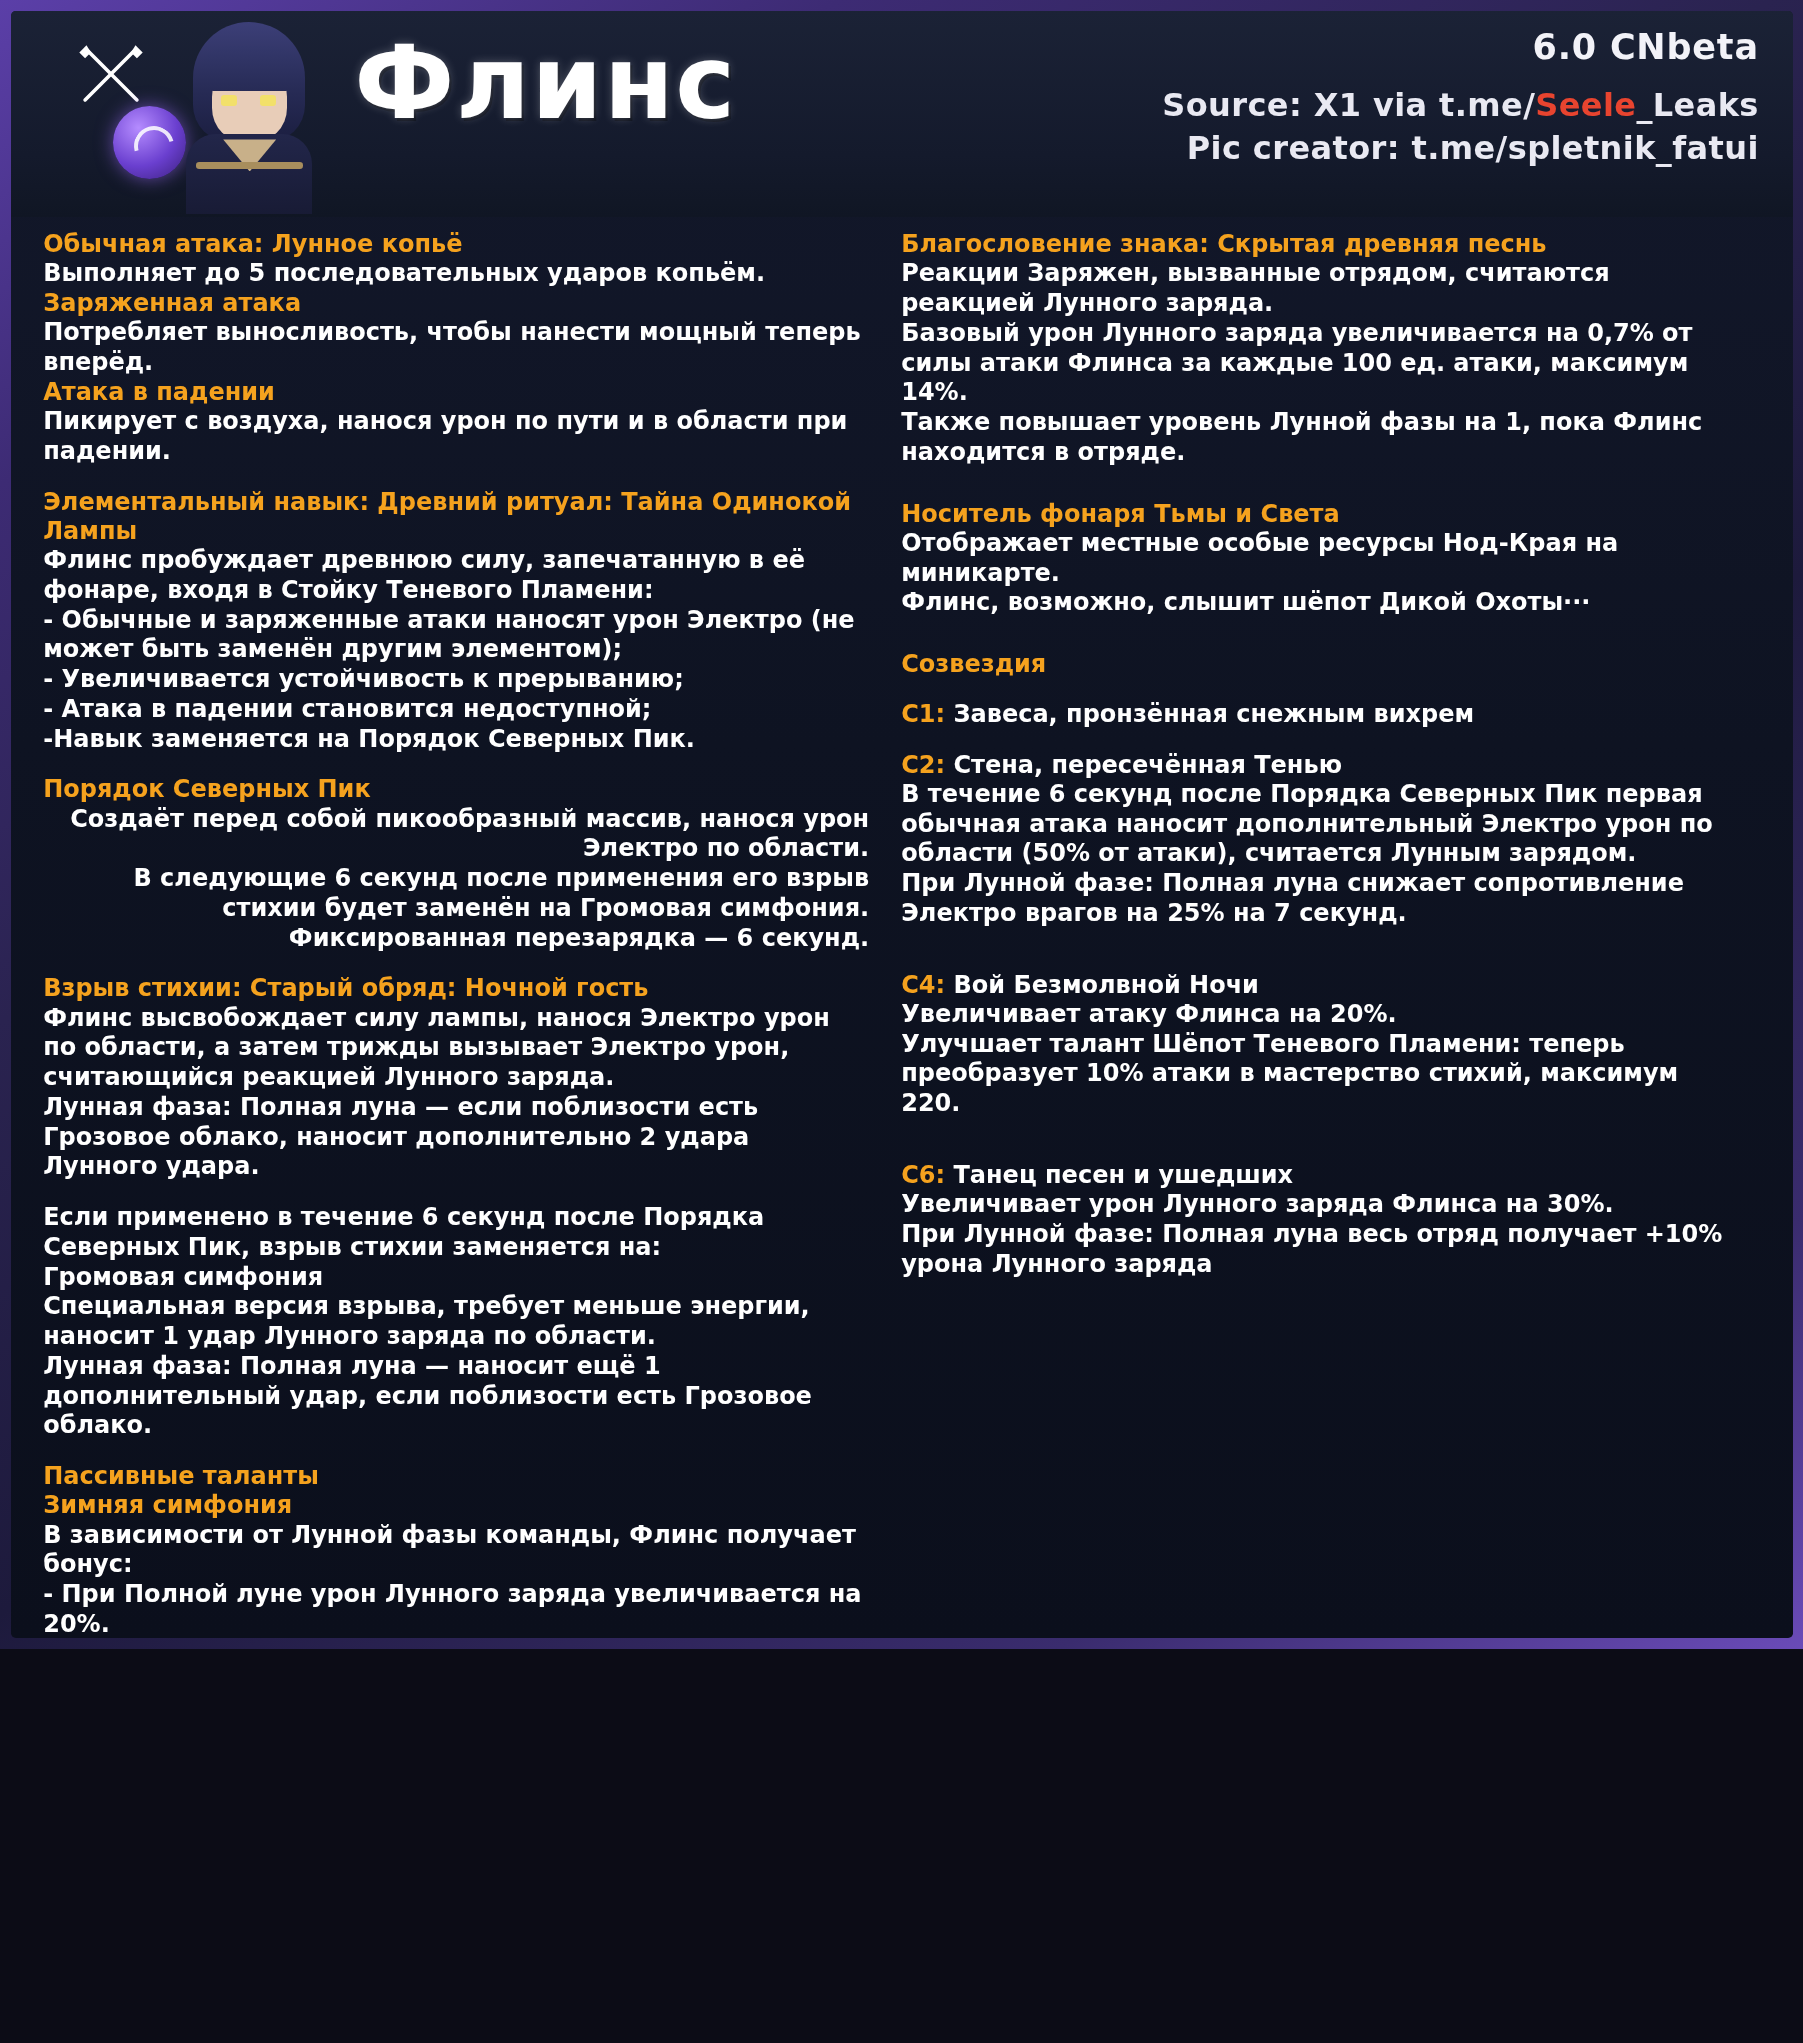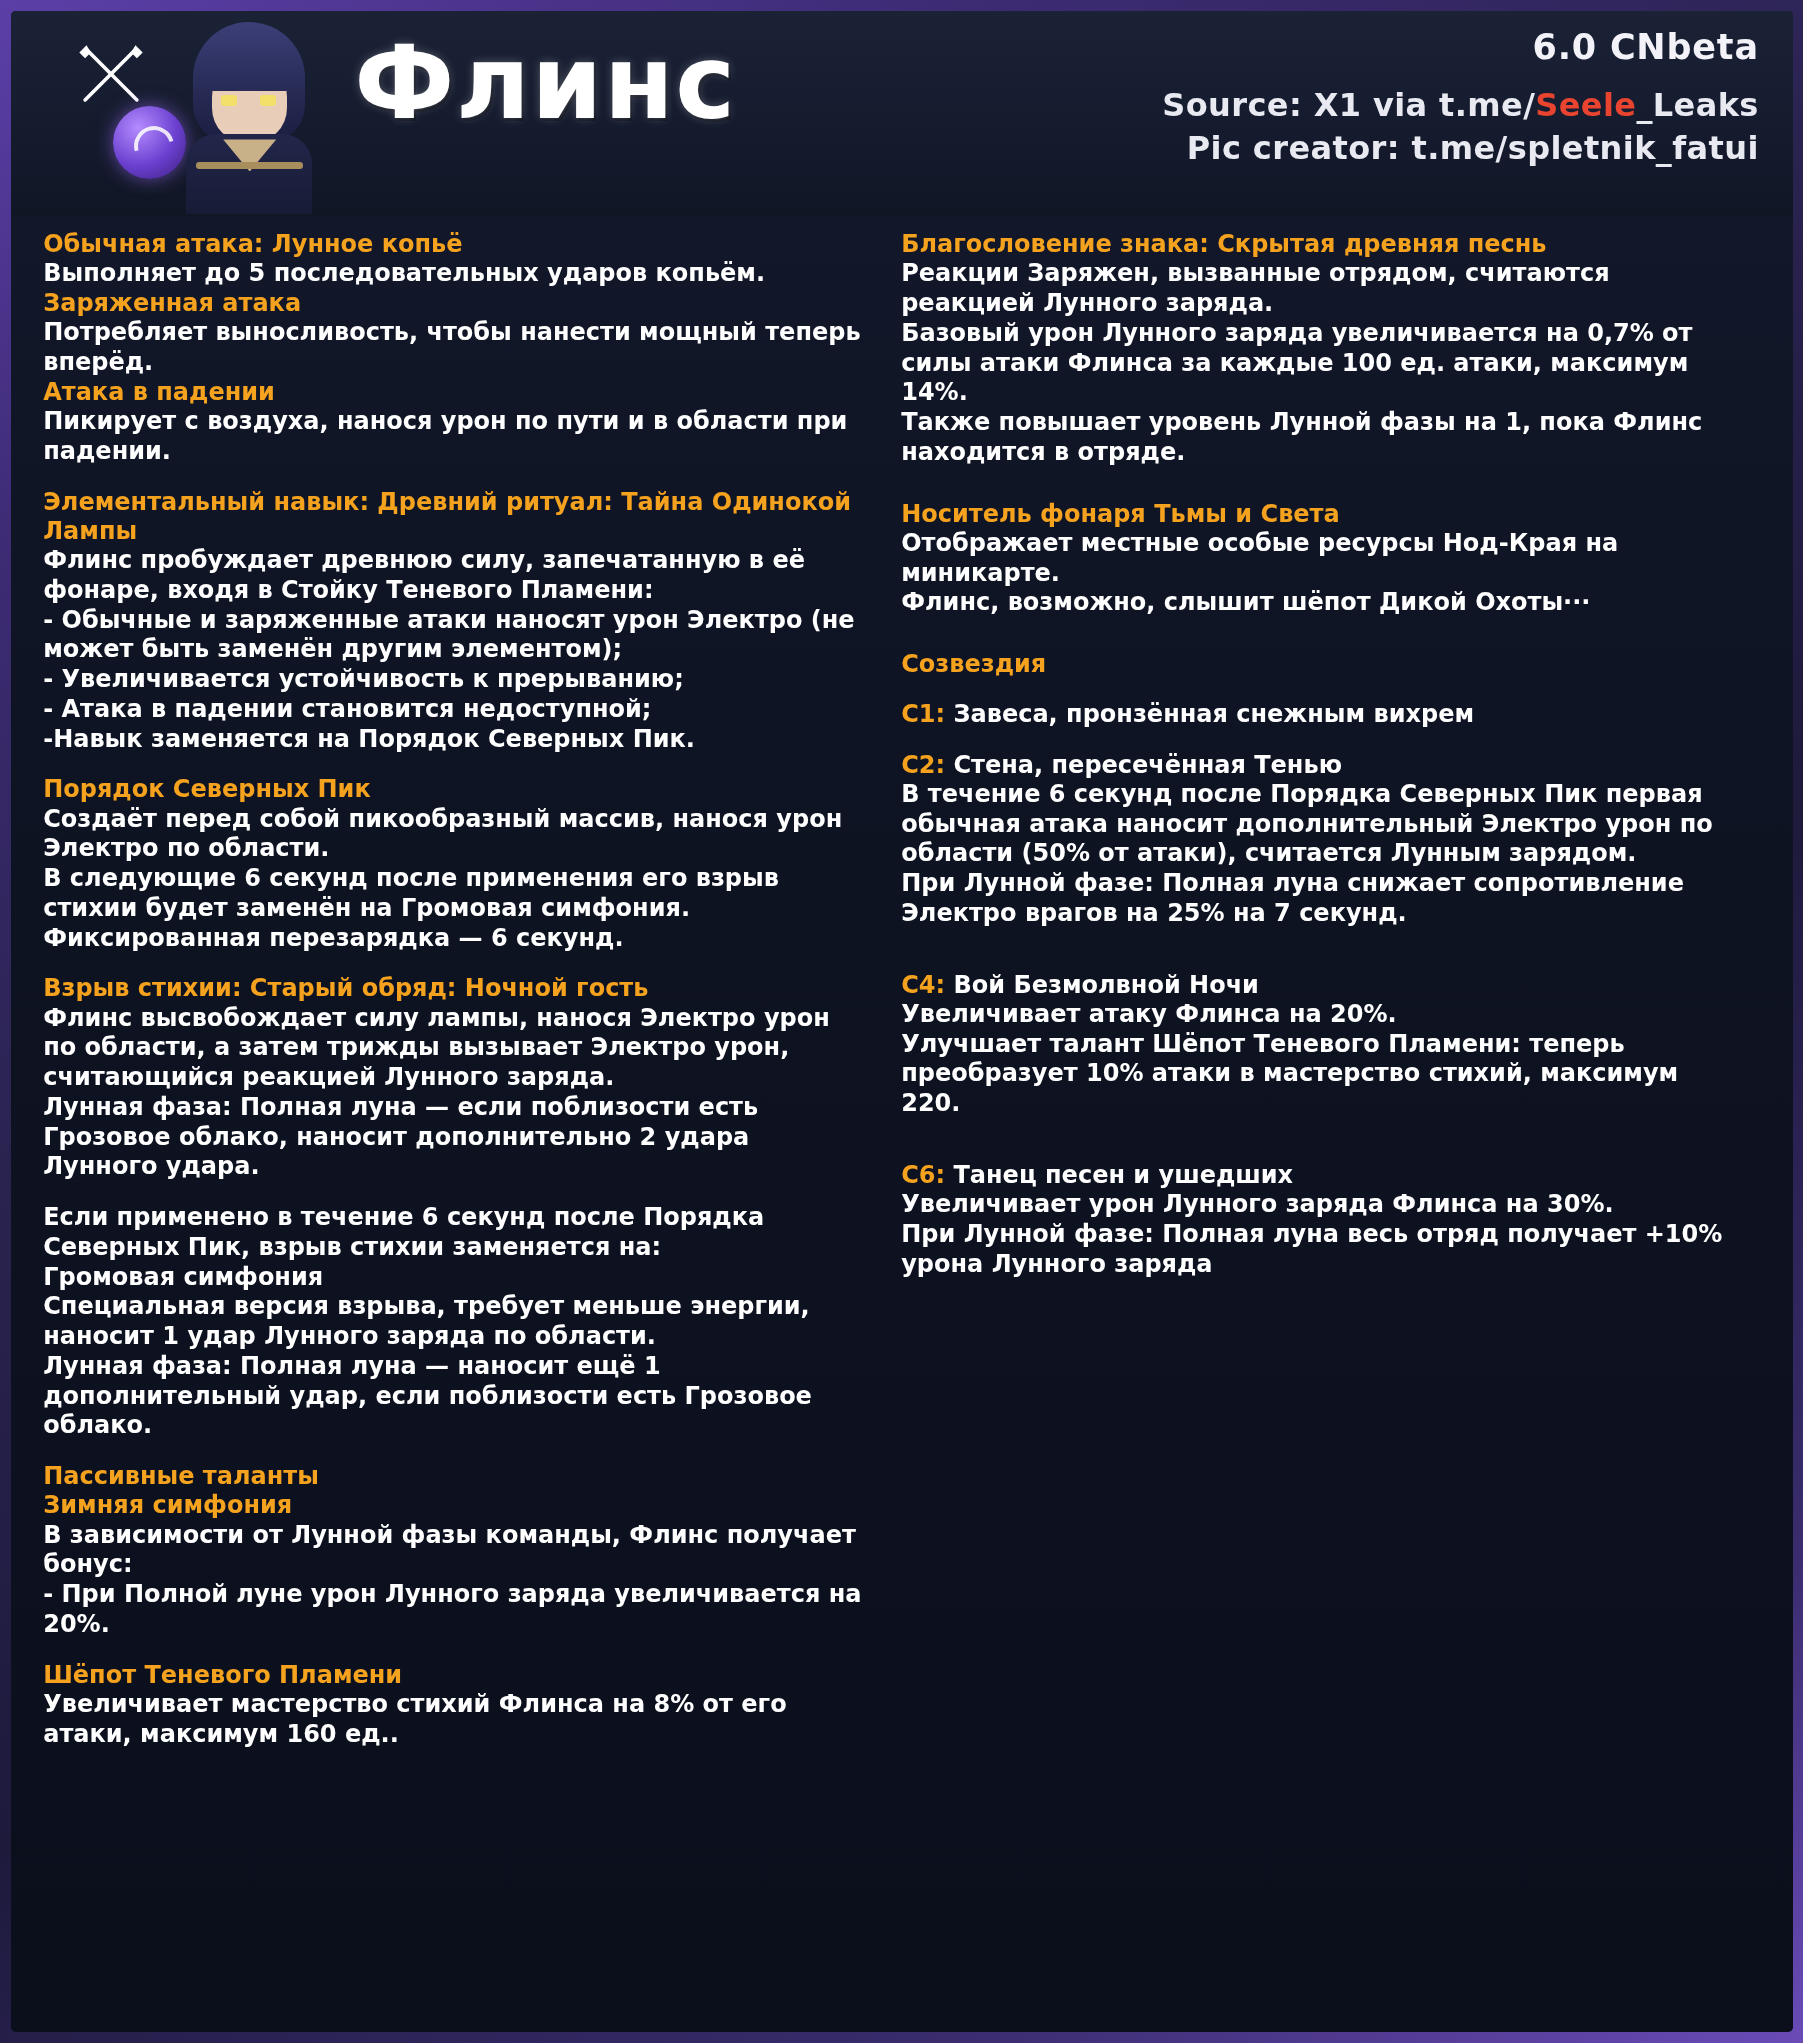--- a/index.html
+++ b/index.html
@@ -9,21 +9,21 @@
   }
   body {
     width: 1804px;
     height: 2043px;
     font-family: "DejaVu Sans", sans-serif;
     overflow: hidden;
   }
   .page {
     position: relative;
     width: 1804px;
-    height: 2043px;
+    height: 1649px;
     box-sizing: border-box;
     padding: 11.2px;
     background: linear-gradient(150deg, #5b3fa8 0%, #3d2b74 18%, #2a2350 38%, #1d1a3c 60%, #3a2c6e 84%, #6a4bb8 100%);
   }
   .inner {
     position: relative;
     width: 100%;
     height: 100%;
     box-sizing: border-box;
     background: linear-gradient(180deg, #13182b 0%, #0e1322 45%, #0b0f1c 100%);
@@ -284,21 +284,21 @@
         <div class="h-orange">Элементальный навык: Древний ритуал: Тайна Одинокой Лампы</div>
         <p class="body-text" style="white-space: pre-line;">Флинс пробуждает древнюю силу, запечатанную в её фонаре, входя в Стойку Теневого Пламени:
 - Обычные и заряженные атаки наносят урон Электро (не может быть заменён другим элементом);
 - Увеличивается устойчивость к прерыванию;
 - Атака в падении становится недоступной;
 -Навык заменяется на Порядок Северных Пик.</p>
 
         <div class="gap-m"></div>
 
         <div class="h-orange">Порядок Северных Пик</div>
-        <p class="body-text" style="white-space: pre-line;">Создаёт перед собой пикообразный массив, нанося урон Электро по области.
+        <p class="body-text" style="white-space: pre-line; text-align: right;">Создаёт перед собой пикообразный массив, нанося урон Электро по области.
 В следующие 6 секунд после применения его взрыв стихии будет заменён на Громовая симфония.
 Фиксированная перезарядка — 6 секунд.</p>
 
         <div class="gap-m"></div>
 
         <div class="h-orange">Взрыв стихии: Старый обряд: Ночной гость</div>
         <p class="body-text" style="white-space: pre-line;">Флинс высвобождает силу лампы, нанося Электро урон по области, а затем трижды вызывает Электро урон, считающийся реакцией Лунного заряда.
 Лунная фаза: Полная луна — если поблизости есть Грозовое облако, наносит дополнительно 2 удара Лунного удара.</p>
 
         <div class="gap-m"></div>

